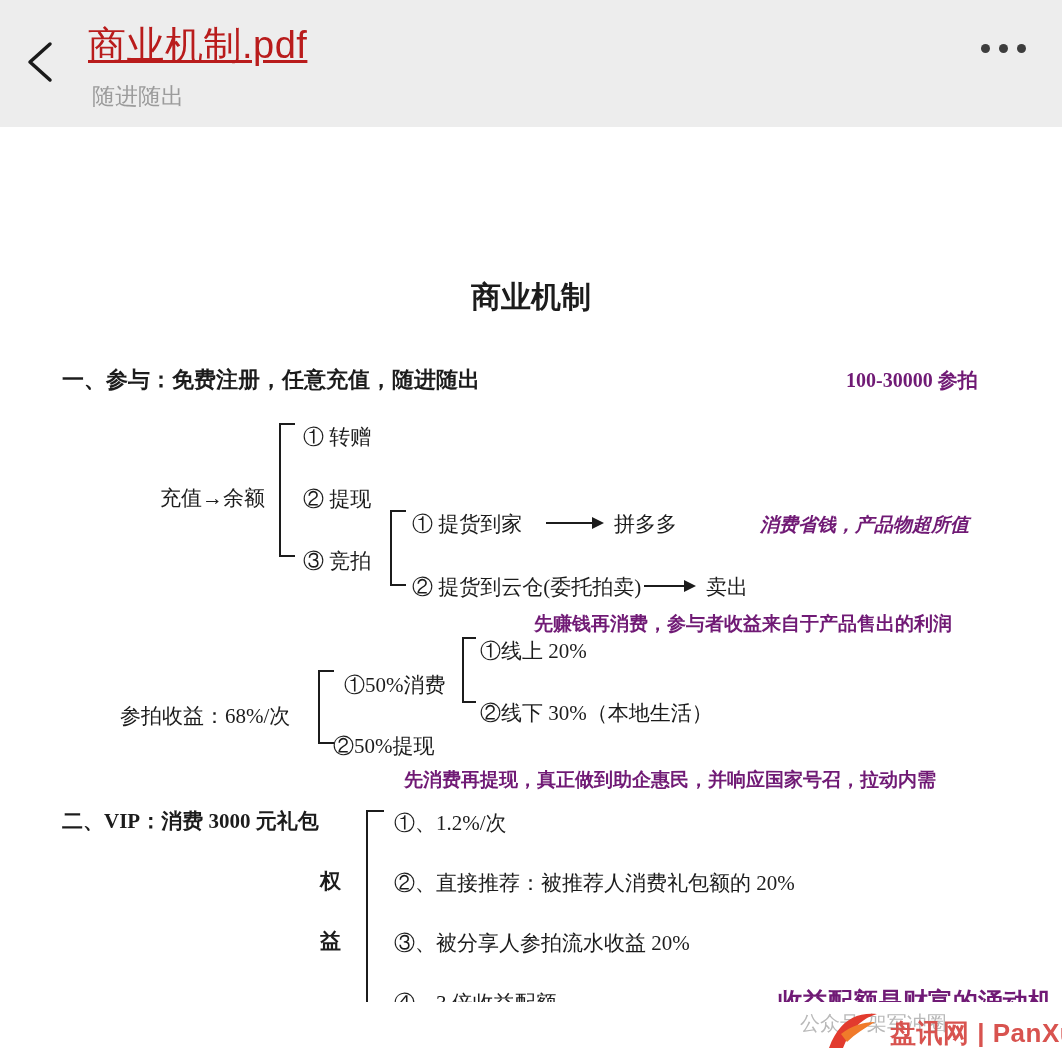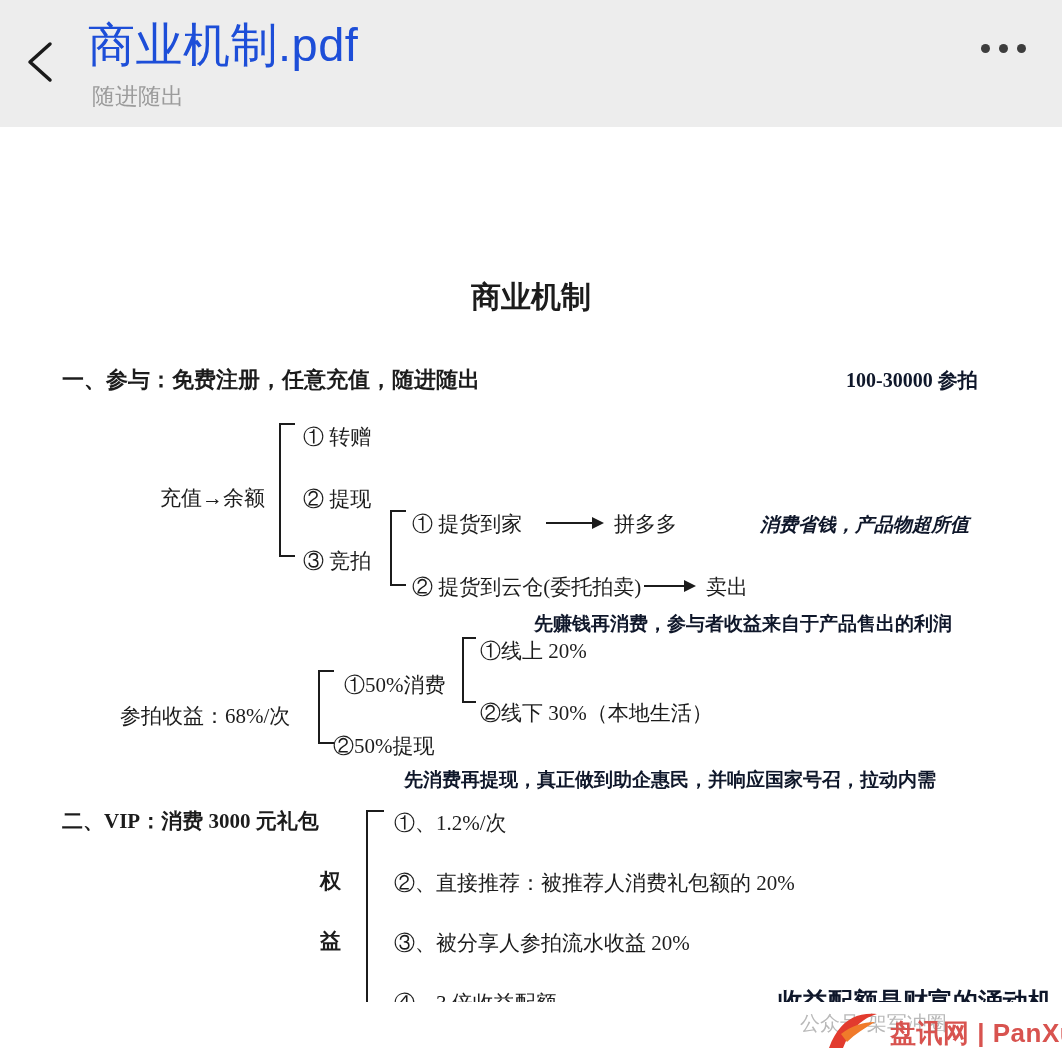--- a/index.html
+++ b/index.html
@@ -28,25 +28,26 @@
     top: 38px;
     width: 40px;
     height: 48px;
     cursor: pointer;
   }
   .back-icon svg { display: block; }
   .header-title {
     position: absolute;
     left: 88px;
     top: 22px;
-    font-size: 47px;
-    color: #1d4ed8;
+    font-size: 38px;
+    color: #b91c1c;
     letter-spacing: 0.5px;
     line-height: 46px;
     white-space: nowrap;
+    text-decoration: underline;
   }
   .header-sub {
     position: absolute;
     left: 92px;
     top: 82px;
     font-size: 23px;
     color: #9b9b9b;
     line-height: 28px;
     white-space: nowrap;
   }
@@ -92,21 +93,21 @@
 
   .t {
     position: absolute;
     white-space: nowrap;
     color: #1c1c1c;
     font-family: "Liberation Serif", serif;
     font-size: 21px;
   }
   .bold { font-weight: bold; }
   .red {
-    color: #0f172a;
+    color: #701a75;
     font-family: "Liberation Serif", serif;
   }
   .red-i { font-style: italic; }
 
   
   .brk {
     position: absolute;
     border-left: 2px solid #1c1c1c;
     border-top: 2px solid #1c1c1c;
     border-bottom: 2px solid #1c1c1c;

